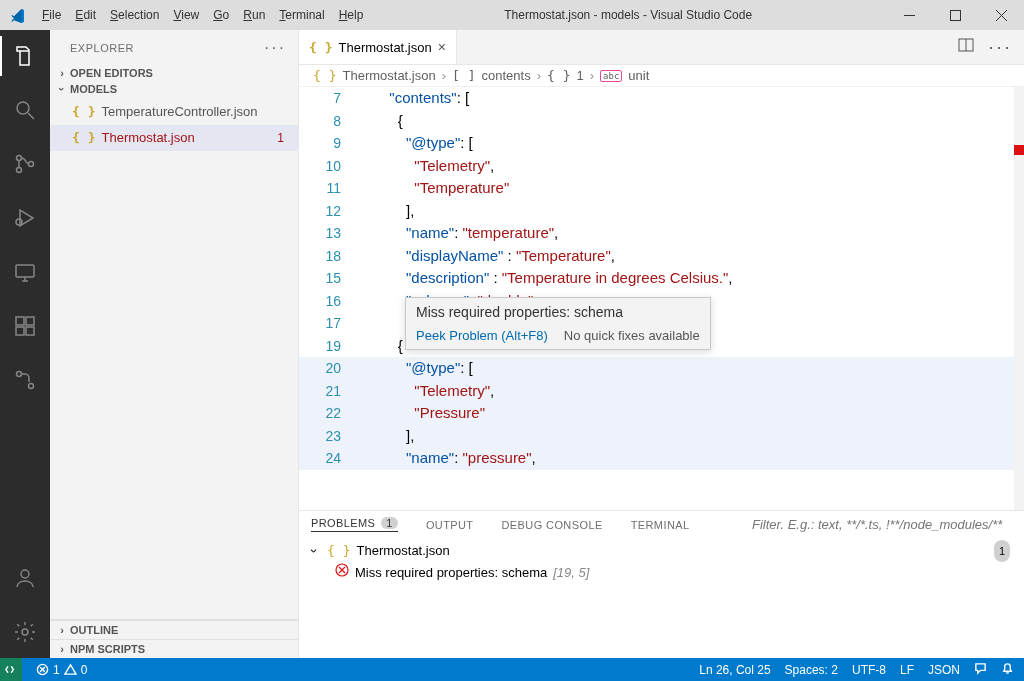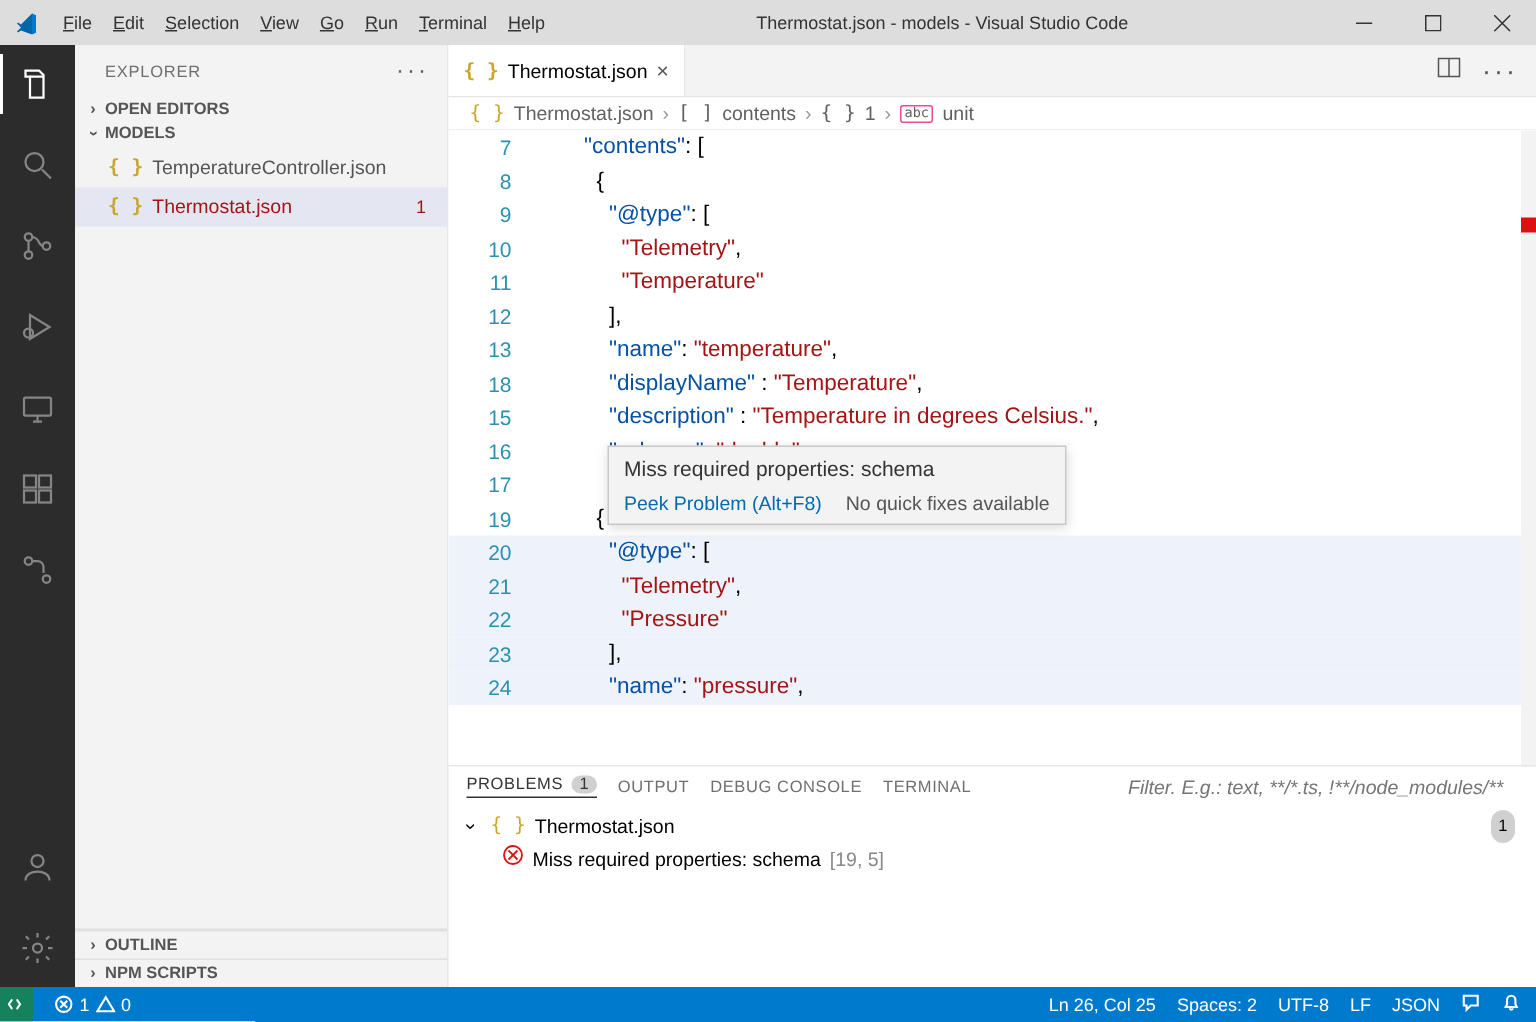--- a/index.html
+++ b/index.html
@@ -78,32 +78,32 @@
 .hover-box { position: absolute; left: 106px; top: 210px; background: #f3f3f3; border: 1px solid #c8c8c8; font-family: Consolas, monospace; font-size: 14px; color: #333; z-index: 10; box-shadow: 0 2px 8px rgba(0,0,0,.15);}
 .hover-box .hl1 { padding: 6px 10px 4px; }
 .hover-box .hl2 { padding: 4px 10px 6px; display: flex; gap: 16px; color: #555; font-family: "Segoe UI"; font-size: 13px;}
 .hover-box .link { color: #006ab1; }
 
 .minimap { position: absolute; right: 0; top: 0; width: 10px; height: 100%; background: #f3f3f3; }
 .minimap .err { position: absolute; right: 0; top: 58px; width: 10px; height: 10px; background: #d11; }
 
 
 .panel { height: 148px; border-top: 1px solid #e7e7e7; display: flex; flex-direction: column; font-size: 13px; }
-.panel-tabs { display: flex; align-items: center; gap: 14px; padding: 6px 12px 4px; color: #6f6f6f; font-size: 11px; justify-content: space-between; }
+.panel-tabs { display: flex; align-items: center; gap: 28px; padding: 6px 12px 4px; color: #6f6f6f; font-size: 11px; justify-content: space-between; }
 .panel-tabs .ptab { display: flex; align-items: center; gap: 6px; letter-spacing: 0.4px; cursor: default;}
 .panel-tabs .ptab.active { color: #333; border-bottom: 1px solid #333; padding-bottom: 2px; }
 .panel-tabs .count { background: #d0d0d0; border-radius: 8px; min-width: 16px; padding: 0 5px; font-size: 11px; text-align: center; color: #333; }
 .panel-tabs .filter { margin-left: auto; font-size: 13px; color: #999; font-style: italic; width: 260px; white-space: nowrap; overflow: hidden; text-overflow: clip; border: none; background: transparent; outline: none;}
 .panel-body { padding: 4px 8px; }
 .panel-body .prow { display: flex; align-items: center; gap: 6px; line-height: 22px;}
 .panel-body .prow .braces { color: #c9a62e; font-family: monospace;}
 .panel-body .prow .pcount { margin-left: auto; margin-right: 6px; background: #d0d0d0; border-radius: 8px; min-width: 16px; padding: 0 5px; font-size: 11px; text-align: center; }
 .panel-body .prow.sub { padding-left: 28px; }
 .panel-body .err-icon svg { width: 14px; height: 14px; }
-.panel-body .loc { color: #888; }
+.panel-body .loc { color: #888; font-style: italic; }
 .panel-body .chev { width: 14px; text-align:center; }
 
 
 .statusbar { height: 23px; background: #007acc; color: #fff; display: flex; align-items: center; font-size: 12px; padding: 0 10px; gap: 12px; }
 .statusbar .rc { width: 22px; height: 23px; background: #16825d; margin: 0 -10px 0 -10px; margin-right: 2px; display:flex; align-items:center; justify-content:center;}
 .statusbar .seg { display: flex; align-items: center; gap: 4px; }
 .statusbar .right { margin-left: auto; display: flex; gap: 14px; align-items:center;}
 .statusbar svg { width: 13px; height: 13px; stroke: #fff; fill: none; stroke-width: 1.5; }
 .rc svg { stroke: #fff; }
 </style>

